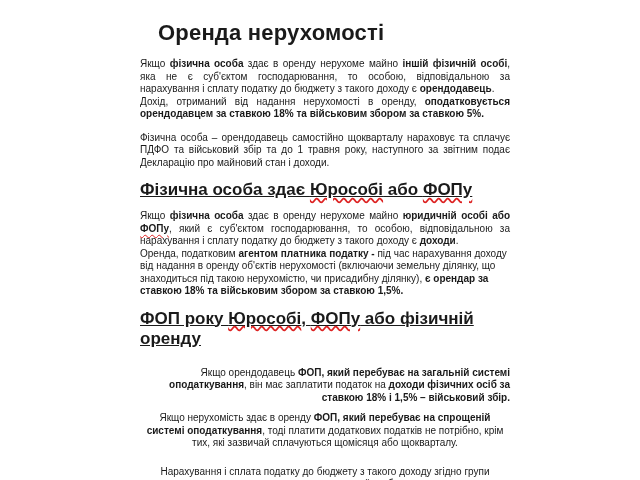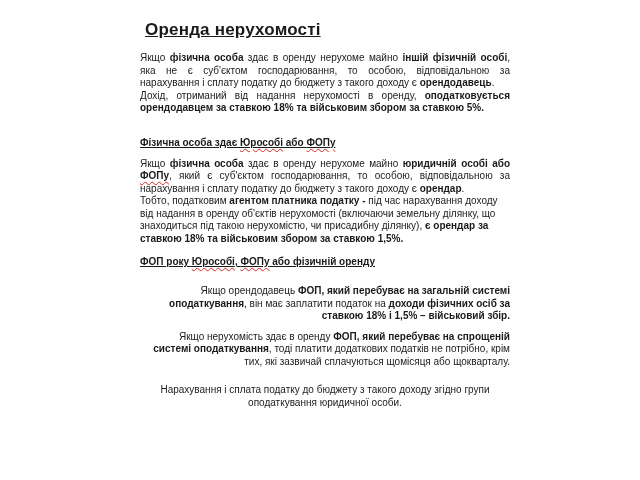--- a/index.html
+++ b/index.html
@@ -6,28 +6,28 @@
   body {
     width: 640px; height: 480px; overflow: hidden;
     background: #ffffff;
     font-family: "Liberation Sans", "DejaVu Sans", sans-serif;
     color: #1a1a1a;
   }
   .page {
     position: absolute; left: 140px; top: 20px; width: 370px;
   }
   .title {
-    font-size: 17px; font-weight: bold; text-decoration: underline;
-    margin: 0 0 12px 5px; letter-spacing: 0.2px;
+    font-size: 22px; font-weight: bold; 
+    margin: 0 0 12px 18px; letter-spacing: 0.2px;
   }
   .h2 {
     font-size: 10.5px; font-weight: bold; text-decoration: underline;
     margin: 0 0 10px 0;
   }
-  .h2.big { font-size: 10px; }
+  .h2.big { font-size: 17px; }
   p {
     font-size: 10px; line-height: 12.5px; margin: 0;
     text-align: justify;
   }
   b { font-weight: bold; }
   .spell { text-decoration: underline wavy #d22; text-underline-offset: 2px; }
   .gap-s { height: 8px; }
   .gap-m { height: 11px; }
 </style>
 </head>
@@ -36,41 +36,42 @@
 <div class="page">
   <div class="title">Оренда нерухомості</div>
 
   <p>
     <span>Якщо </span><b>фізична особа</b><span> здає в оренду нерухоме майно </span><b>іншій фізичній особі</b><span>, яка не є суб'єктом господарювання, то особою, відповідальною за нарахування і сплату податку до бюджету з такого доходу є </span><b>орендодавець</b><span>.</span>
   </p>
   <p>
     <span>Дохід, отриманий від надання нерухомості в оренду, </span><b>оподатковується орендодавцем за ставкою 18% та військовим збором за ставкою 5%.</b>
   </p>
   <div class="gap-m"></div>
+  <p>Фізична особа – орендодавець самостійно щокварталу нараховує та сплачує ПДФО та військовий збір та до 1 травня року, наступного за звітним подає Декларацію про майновий стан і доходи.</p>
   <div class="gap-m"></div>
 
   <div class="h2 big">
     <span>Фізична особа здає </span><span class="spell">Юрособі</span><span> або </span><span class="spell">ФОПу</span>
   </div>
   <p>
-    <span>Якщо </span><b>фізична особа</b><span> здає в оренду нерухоме майно </span><b>юридичній особі або </b><b class="spell">ФОПу</b><span>, який є суб'єктом господарювання, то особою, відповідальною за нарахування і сплату податку до бюджету з такого доходу є </span><b>орендар</b><span>.</span>
+    <span>Якщо </span><b>фізична особа</b><span> здає в оренду нерухоме майно </span><b>юридичній особі або </b><b class="spell">ФОПу</b><span>, який є суб'єктом господарювання, то особою, відповідальною за нарахування і сплату податку до бюджету з такого доходу є </span><b>доходи</b><span>.</span>
   </p>
   <p style="text-align:left">
-    <span>Тобто, податковим </span><b>агентом платника податку -</b><span> під час нарахування доходу від надання в оренду об'єктів нерухомості (включаючи земельну ділянку, що знаходиться під такою нерухомістю, чи присадибну ділянку), </span><b>є орендар за ставкою 18% та військовим збором за ставкою 1,5%.</b>
+    <span>Оренда, податковим </span><b>агентом платника податку -</b><span> під час нарахування доходу від надання в оренду об'єктів нерухомості (включаючи земельну ділянку, що знаходиться під такою нерухомістю, чи присадибну ділянку), </span><b>є орендар за ставкою 18% та військовим збором за ставкою 1,5%.</b>
   </p>
   <div class="gap-m"></div>
 
   <div class="h2 big">
     <span>ФОП року </span><span class="spell">Юрособі</span><span>, </span><span class="spell">ФОПу</span><span> або фізичній оренду</span>
   </div>
   <div class="gap-s"></div>
   <p style="text-align:right">
     <span>Якщо орендодавець  </span><b>ФОП, який перебуває на загальній системі оподаткування</b><span>, він має заплатити податок на </span><b>доходи фізичних осіб за ставкою 18% і 1,5% – військовий збір.</b>
   </p>
   <div class="gap-s"></div>
-  <p style="text-align:right">
+  <p style="text-align:center">
     <span>Якщо нерухомість здає в оренду </span><b>ФОП, який перебуває на спрощеній системі оподаткування</b><span>, тоді платити додаткових податків не потрібно, крім тих, які зазвичай сплачуються щомісяця або щокварталу.</span>
   </p>
   <div class="gap-s"></div>
 
   <div class="gap-s"></div>
   <p style="text-align:center">Нарахування і сплата податку до бюджету з такого доходу згідно групи оподаткування юридичної особи.</p>
 </div>
 
 </body></html>

